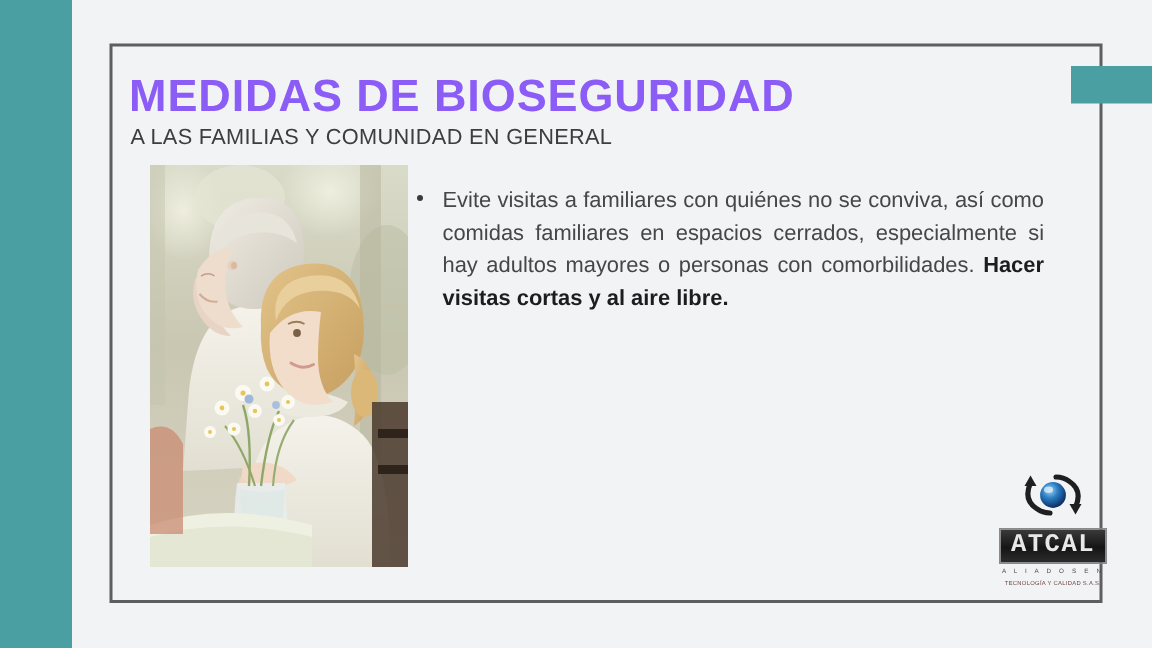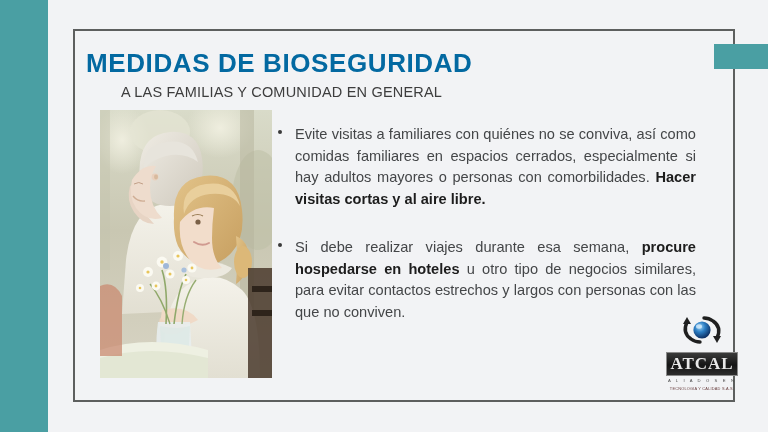--- a/index.html
+++ b/index.html
@@ -45,35 +45,34 @@
     left: 714px;
     top: 44px;
     width: 54px;
     height: 25px;
     background: #4a9fa3;
   }
   .title {
     position: absolute;
     left: 86px;
     top: 48px;
-    font-size: 26px;
+    font-size: 30px;
     font-weight: bold;
-    color: #0369a1;
+    color: #8b5cf6;
     letter-spacing: 0.6px;
     white-space: nowrap;
   }
   .subtitle {
     position: absolute;
     left: 87px;
     top: 84px;
     font-size: 14.5px;
     color: #3d3d3d;
     letter-spacing: 0.2px;
     white-space: nowrap;
-    margin-left: 34px;
   }
   
   .photo {
     position: absolute;
     left: 100px;
     top: 110px;
     width: 172px;
     height: 268px;
     overflow: hidden;
     background: #cfcabc;
@@ -136,21 +135,21 @@
     height: 24px;
     background: linear-gradient(180deg,#3a3a3a 0%, #151515 55%, #2d2d2d 100%);
     border: 1px solid #8a8a8a;
     box-sizing: border-box;
     color: #e8e8e8;
     font-size: 17px;
     font-weight: bold;
     letter-spacing: 1px;
     text-align: center;
     line-height: 22px;
-    font-family: Liberation Serif, serif;
+    font-family: Liberation Mono, monospace;
   }
   .logo-tag1 {
     position: absolute;
     left: 0;
     top: 68px;
     width: 72px;
     text-align: center;
     font-size: 4.2px;
     letter-spacing: 2.1px;
     color: #4a4a4a;
@@ -281,26 +280,20 @@
 
   <div class="body-col">
 
     <div class="bullet-block">
       <div class="bullet-dot"></div>
       <div class="bullet-text">
         <span> Evite visitas a familiares con quiénes no se conviva, así como comidas familiares en espacios cerrados, especialmente si hay adultos  mayores o personas con comorbilidades.  </span><b>Hacer visitas cortas y al aire libre.</b>
       </div>
     </div>
 
-    <div class="bullet-block bullet-2">
-      <div class="bullet-dot"></div>
-      <div class="bullet-text">
-        <span>Si debe realizar viajes durante esa semana,  </span><b>procure hospedarse en hoteles</b><span> u otro tipo de negocios  similares,  para  evitar contactos  estrechos  y largos  con personas  con las que no conviven.</span>
-      </div>
-    </div>
 
   </div>
 
   <div class="logo-wrap">
     <div class="logo-mark">
       <svg width="48" height="40" viewBox="0 0 48 40" xmlns="http://www.w3.org/2000/svg">
         <defs>
           <radialGradient id="sph" cx="38%" cy="32%" r="68%">
             <stop offset="0%" stop-color="#9fd4f5"></stop>
             <stop offset="45%" stop-color="#2c7ec4"></stop>

